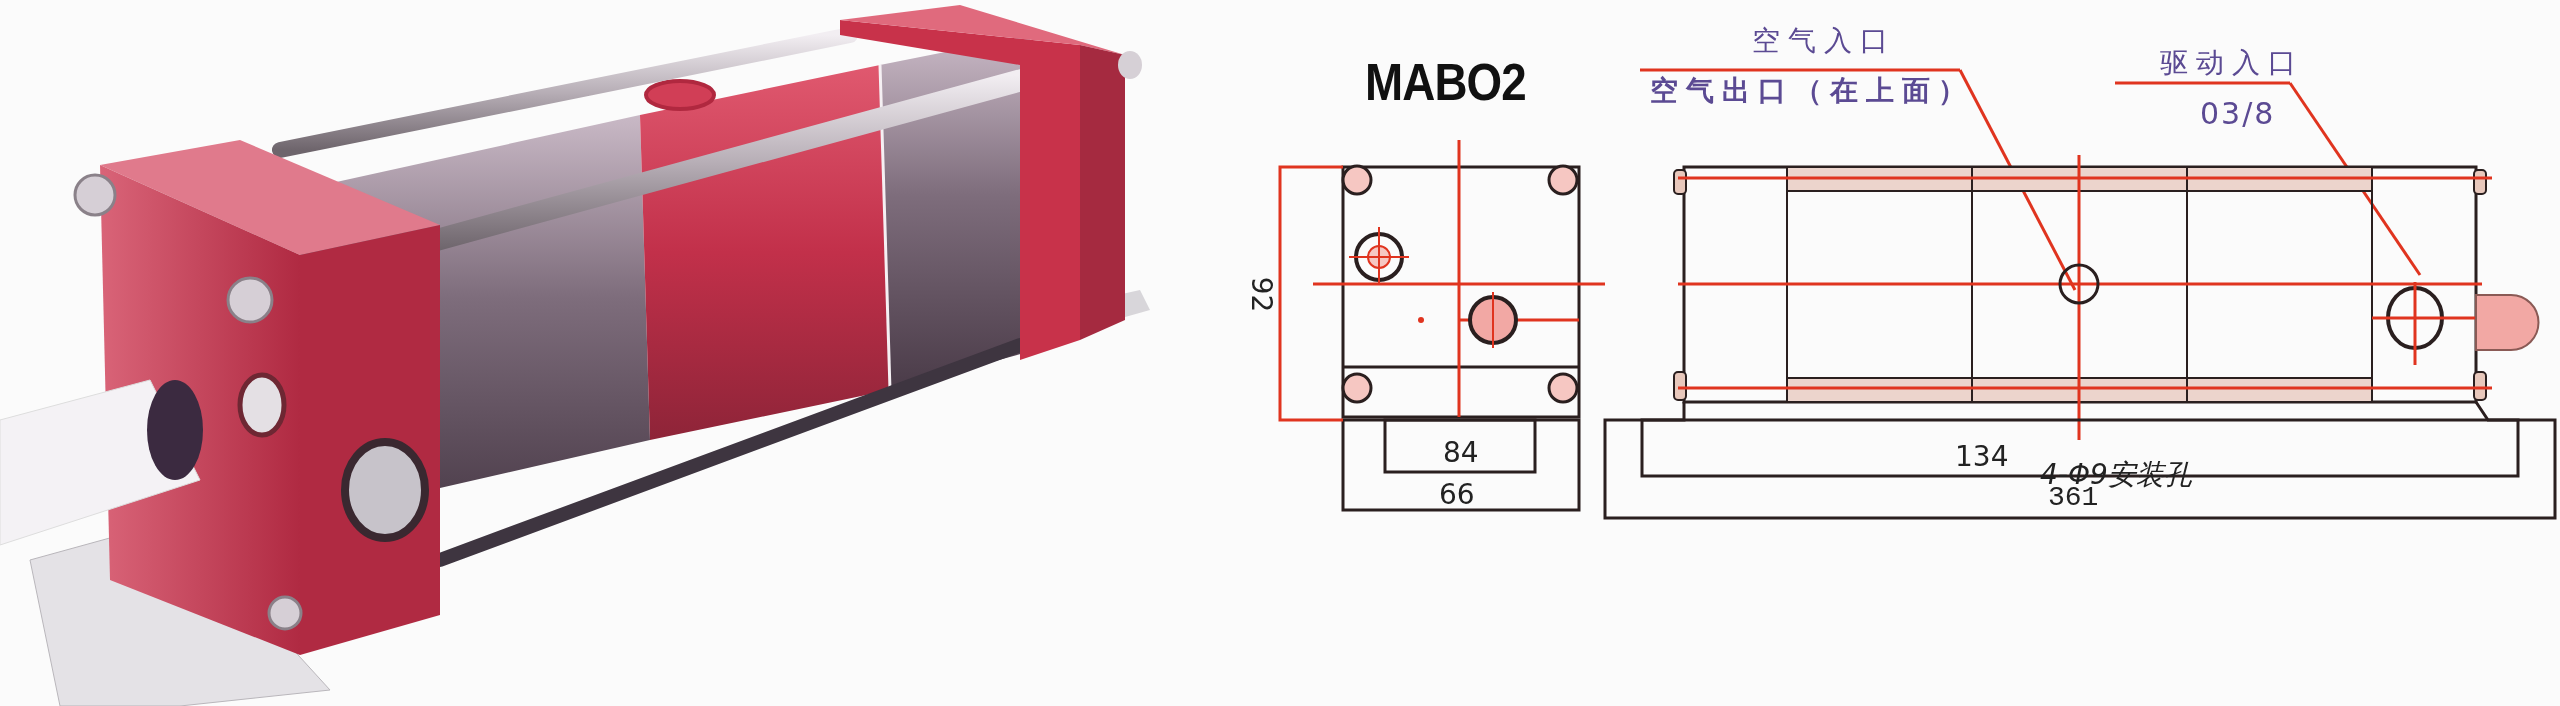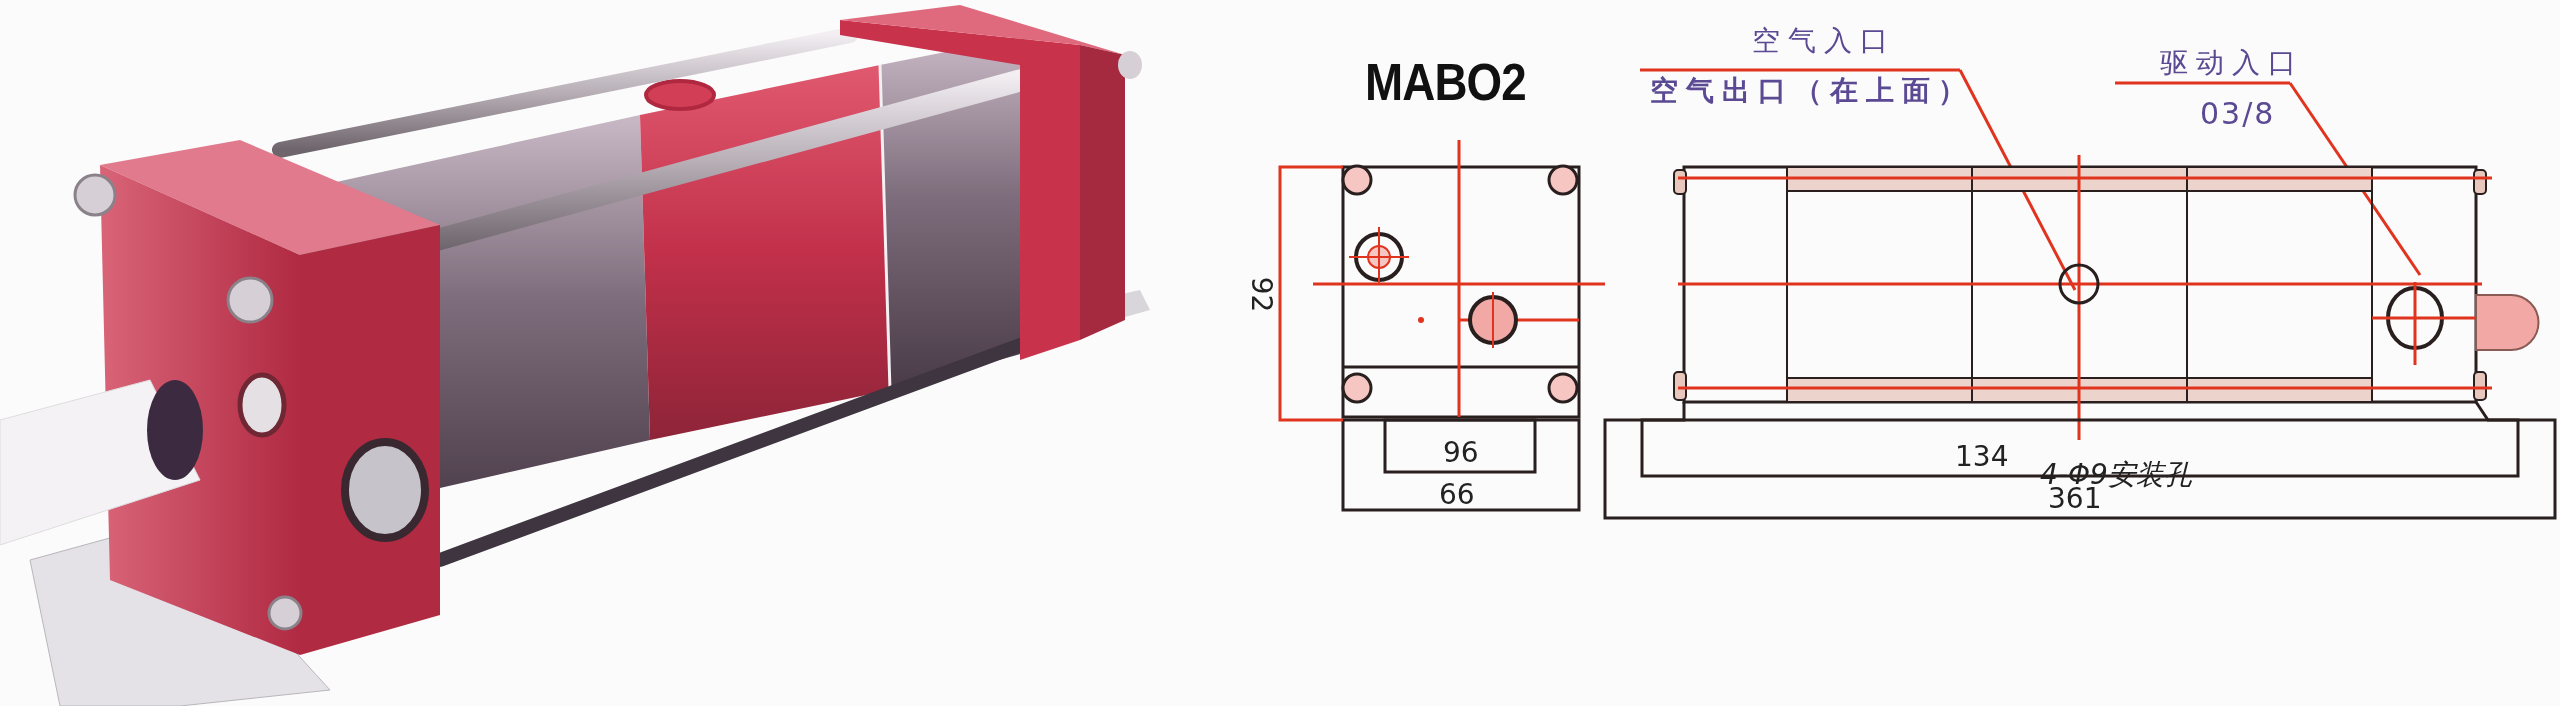--- a/index.html
+++ b/index.html
@@ -131,17 +131,17 @@
   </g>
 </svg>
 
 <div class="title">MABO2</div>
 <div class="cn" style="left:1752px;top:22px;">空气入口</div>
 <div class="cn" style="left:1650px;top:72px;font-weight:bold;">空气出口（在上面）</div>
 <div class="cn" style="left:2160px;top:44px;">驱动入口</div>
 <div class="cn" style="left:2200px;top:96px;font-size:30px;letter-spacing:2px;text-align:center;">03/8</div>
 
 <div class="dim" style="left:1244px;top:278px;transform:rotate(90deg);">92</div>
-<div class="dim" style="left:1443px;top:436px;">96</div>
+<div class="dim" style="left:1443px;top:436px;">84</div>
 <div class="dim" style="left:1439px;top:478px;">66</div>
 <div class="dim" style="left:1955px;top:440px;">134</div>
 <div class="dim" style="left:2040px;top:456px;font-style:italic;">4-Φ9安装孔</div>
-<div class="dim" style="left:2048px;top:482px;">361</div>
+<div class="dim" style="left:2048px;top:482px;font-family:Liberation Mono, monospace;">361</div>
 
 </body></html>

